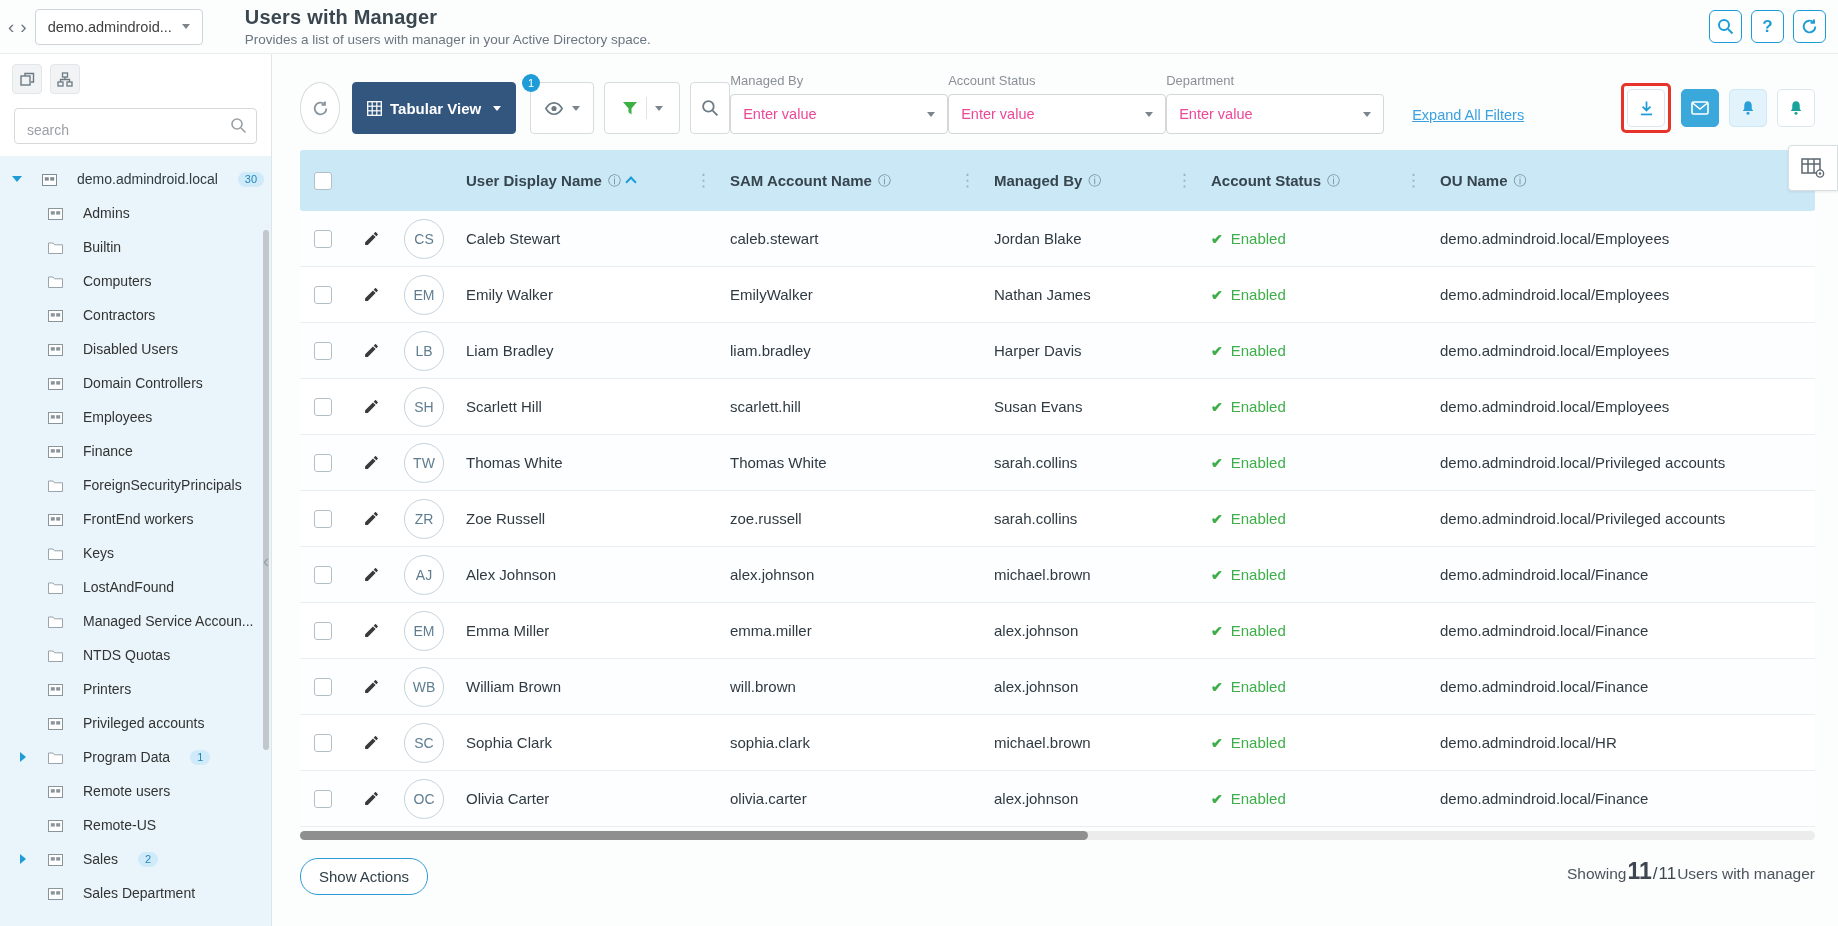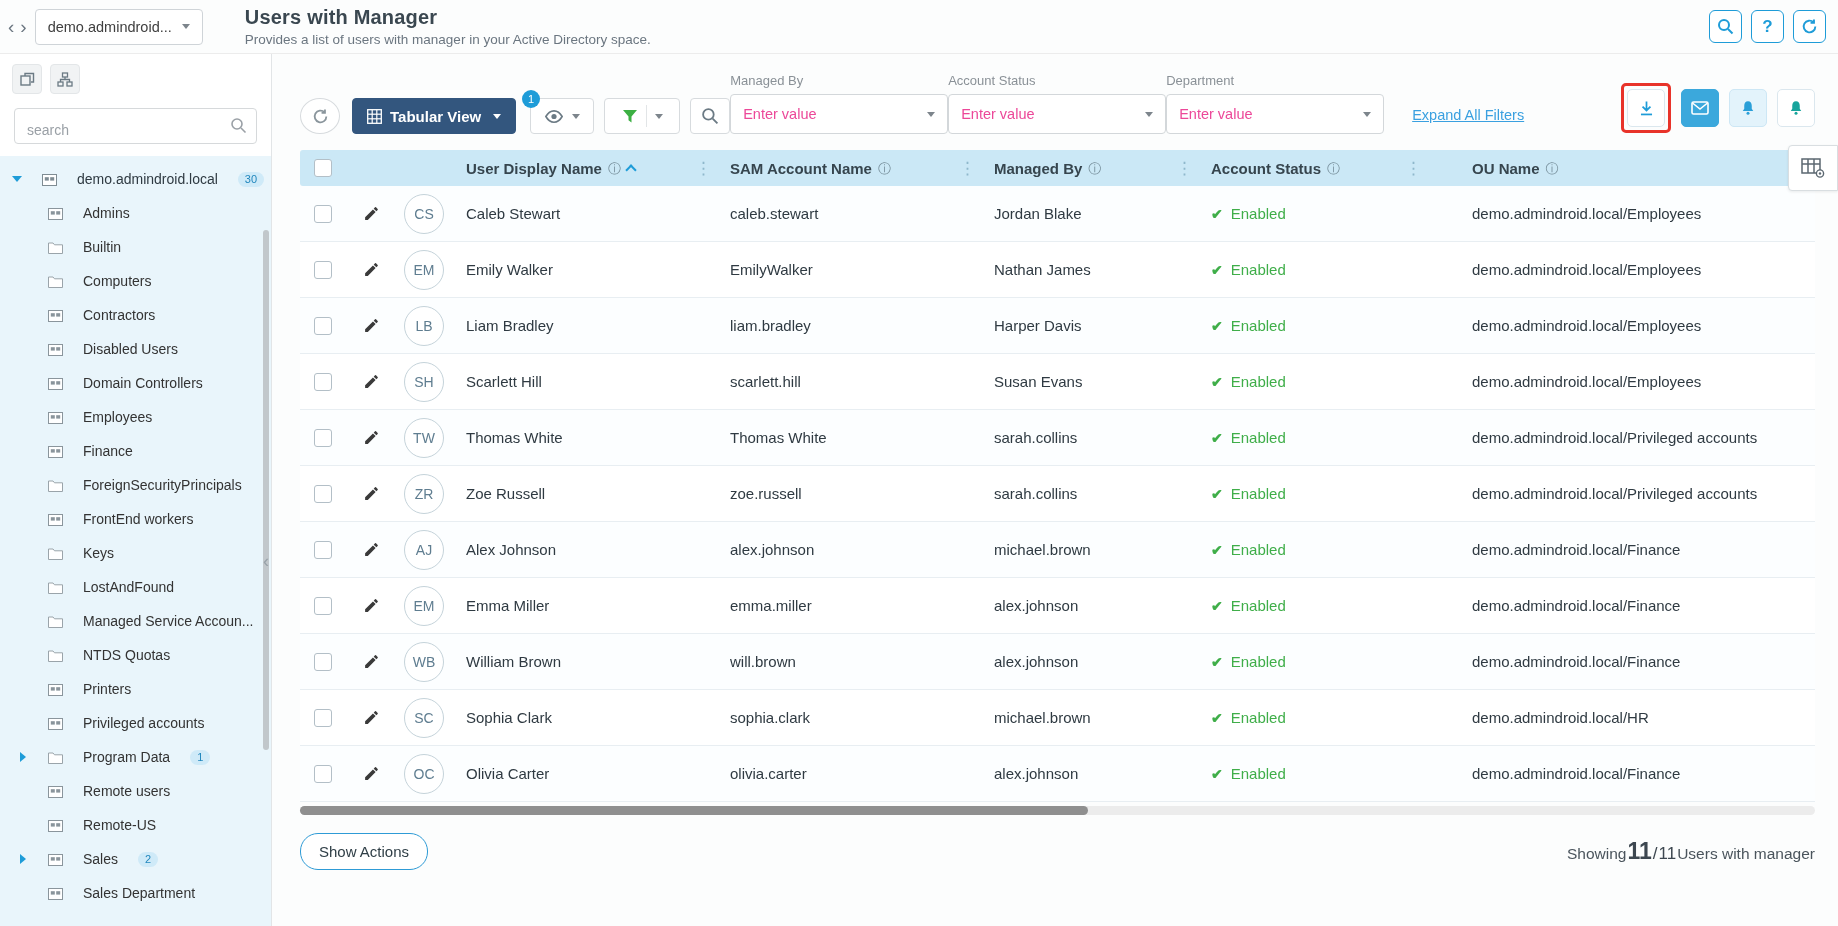--- a/index.html
+++ b/index.html
@@ -46,21 +46,21 @@
   .tree-badge{background:#cfeaf8;color:#2187bd;font-size:11px;border-radius:9px;padding:2px 7px;line-height:1;}
   .invisible{visibility:hidden;}
   .sidebar-scrollbar{position:absolute;right:2px;top:176px;width:6px;height:520px;background:#c1c7cb;border-radius:3px;}
   .collapse-handle{position:absolute;left:263px;top:498px;color:#97a1a8;font-size:18px;z-index:6;cursor:pointer;line-height:1;}
 
   
   .content{flex:1;background:#fcfdfd;padding:14px 23px 0 28px;display:flex;flex-direction:column;min-width:0;}
 
   
   .toolbar{display:flex;align-items:flex-end;min-height:66px;}
-  .tbtn{height:36px;display:flex;align-items:center;justify-content:center;border:1px solid #d7dbde;border-radius:4px;background:#fff;cursor:pointer;gap:8px;}
+  .tbtn{height:52px;display:flex;align-items:center;justify-content:center;border:1px solid #d7dbde;border-radius:4px;background:#fff;cursor:pointer;gap:8px;}
   .refresh-btn{width:40px;border-radius:50%;}
   .view-btn{background:var(--view-button-bg);border-color:var(--view-button-bg);color:#fff;font-size:15px;font-weight:700;padding:0 14px;margin-left:12px;}
   .view-btn .caret-down{border-top-color:#fff;margin-left:4px;}
   .eye-group{position:relative;margin-left:14px;}
   .eye-btn{width:64px;padding:0 10px;}
   .eye-badge{position:absolute;top:-8px;left:-8px;width:18px;height:18px;border-radius:50%;background:var(--accent-blue);color:#fff;font-size:11px;display:flex;align-items:center;justify-content:center;z-index:2;}
   .filter-btn{width:76px;margin-left:10px;padding:0 10px;}
   .filter-btn .vdiv{width:1px;height:22px;background:#e2e5e7;}
   .search-btn{width:40px;margin-left:10px;}
   .filter-fields{display:flex;gap:20px;margin-left:62px;}
@@ -70,51 +70,51 @@
   .ffield-value{font-size:14.5px;color:#ec4899;}
   .expand-link{margin-left:28px;margin-bottom:11px;font-size:14.5px;color:#3aa0e0;text-decoration:underline;cursor:pointer;white-space:nowrap;}
   .toolbar-right{margin-left:auto;display:flex;align-items:center;gap:10px;margin-bottom:1px;}
   .icon-btn{width:38px;height:38px;border-radius:5px;border:1px solid #dbe7ee;background:#fff;display:flex;align-items:center;justify-content:center;cursor:pointer;}
   .red-annotation{border:3px solid var(--annotation-red);border-radius:5px;padding:3px;display:flex;}
   .icon-btn.solid-blue{background:#3ba8dc;border-color:#3ba8dc;}
   .icon-btn.light-blue{background:#e3f3fb;border-color:#cde7f5;}
 
   
   .table-wrap{margin-top:16px;position:relative;}
-  .thead{height:36px;background:var(--table-header-bg);border-radius:3px;display:flex;align-items:center;font-size:15px;color:#36454e;font-weight:600;}
+  .thead{height:61px;background:var(--table-header-bg);border-radius:3px;display:flex;align-items:center;font-size:15px;color:#36454e;font-weight:600;}
   .contents{display:contents;}
   .cb-cell{width:46px;flex:0 0 46px;display:flex;justify-content:center;}
   .hspacer{width:120px;flex:0 0 120px;}
   .checkbox{width:18px;height:18px;border:1.5px solid #b3bfc7;border-radius:3px;background:#fff;cursor:pointer;}
   .hcell{display:flex;align-items:center;gap:6px;}
   .w-display_name{width:264px;flex:0 0 264px;}
   .w-sam{width:264px;flex:0 0 264px;}
   .w-managed_by{width:217px;flex:0 0 217px;}
   .w-status{width:229px;flex:0 0 229px;}
-  .w-ou{flex:1;min-width:0;margin-left:32px;}
+  .w-ou{flex:1;min-width:0;}
   .info-icon{font-size:13px;color:#78909c;font-weight:400;line-height:1;}
   .sort-asc{width:8px;height:8px;border-left:2px solid var(--accent-blue);border-top:2px solid var(--accent-blue);transform:rotate(45deg);margin-top:3px;}
   .col-dots{margin-left:auto;margin-right:18px;color:#8fb8cc;font-size:17px;font-weight:400;cursor:pointer;}
   .col-settings{position:absolute;top:-5px;right:-23px;width:50px;height:46px;background:#fff;border:1px solid #d9dee1;border-radius:4px 0 0 4px;display:flex;align-items:center;justify-content:center;box-shadow:0 1px 3px rgba(0,0,0,.08);cursor:pointer;z-index:3;}
 
   .trow{height:56px;display:flex;align-items:center;border-bottom:1px solid #e8eef2;background:#fff;font-size:15px;color:#2f3a42;}
   .trow:nth-child(odd){background:#fcfeff;}
   .edit-cell{width:50px;flex:0 0 50px;display:flex;justify-content:center;cursor:pointer;}
   .avatar-cell{width:70px;flex:0 0 70px;display:flex;justify-content:flex-start;padding-left:8px;}
   .avatar{width:40px;height:40px;border-radius:50%;border:1px solid #c5d3da;background:#fff;color:#5f7d90;font-size:14px;display:flex;align-items:center;justify-content:center;}
   .cell{padding-right:10px;overflow:hidden;text-overflow:ellipsis;white-space:nowrap;}
   .status-cell{display:flex;align-items:center;gap:8px;color:var(--status-green);}
   .check-glyph{font-size:14px;font-weight:700;}
   .status-cell .status-label{font-size:15px;}
 
   .hscroll{margin-top:4px;height:9px;background:#ececec;border-radius:5px;position:relative;}
   .hscroll .thumb{position:absolute;left:0;top:0;height:9px;width:52%;background:#8f8f8f;border-radius:5px;cursor:grab;}
 
   
-  .content-footer{display:flex;align-items:center;justify-content:space-between;margin-top:18px;padding-bottom:10px;}
+  .content-footer{display:flex;align-items:flex-start;justify-content:space-between;margin-top:18px;padding-bottom:10px;}
   .show-actions{border:1px solid #2e9bd6;border-radius:18px;background:#fff;color:#2f3e46;font-size:15px;padding:9px 18px;cursor:pointer;}
   .showing{color:#4a545c;font-size:15.5px;display:flex;align-items:baseline;gap:1px;}
   .showing .big{font-size:23px;font-weight:700;color:#3d4750;}
   .showing .mid{font-size:17px;color:#3d4750;}
 </style>
 </head>
 <body>
 
 <div class="app">
 

